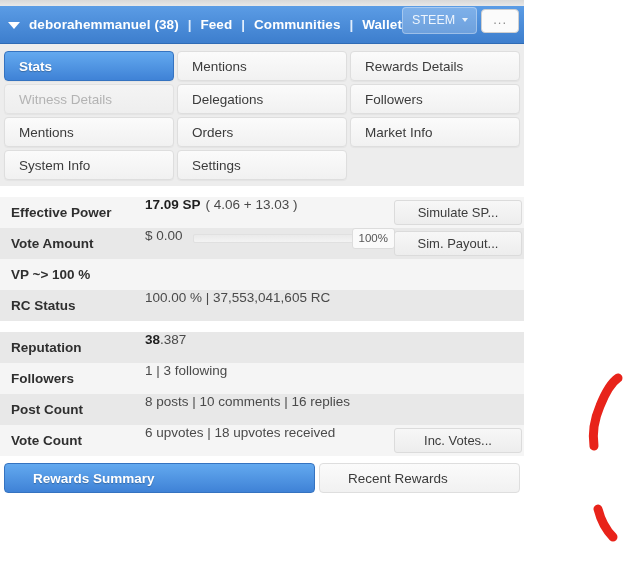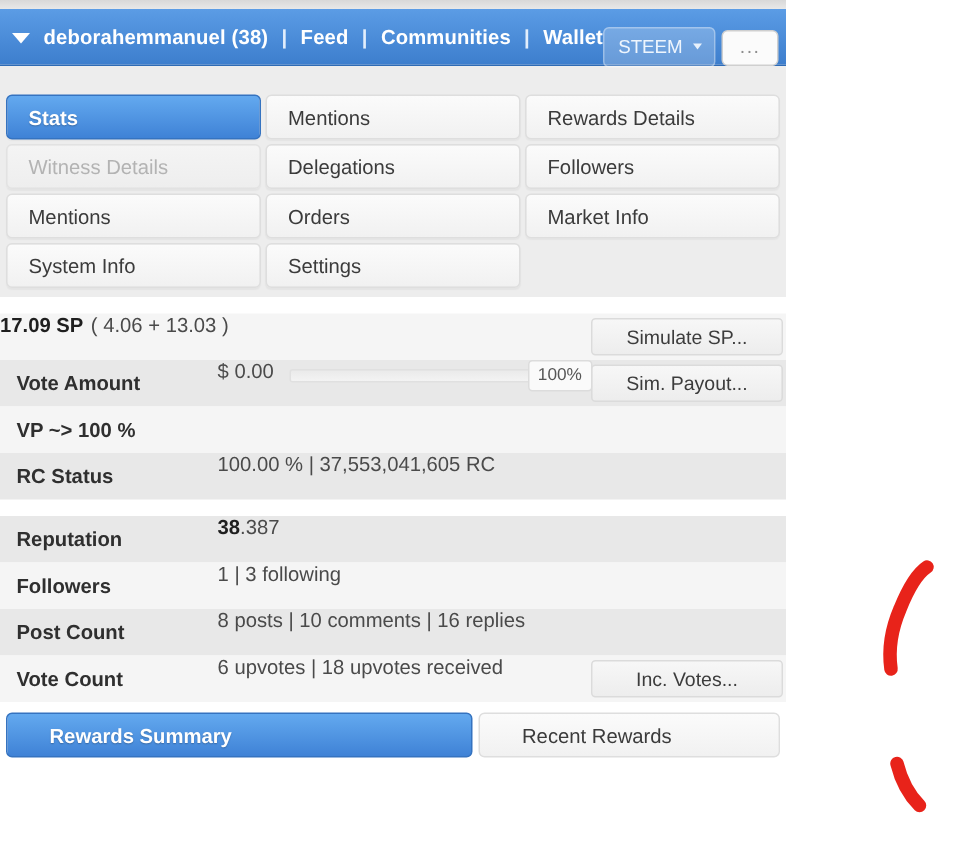--- a/index.html
+++ b/index.html
@@ -31,21 +31,21 @@
     border-top: 7px solid #ffffff;
     margin-right: 9px;
     margin-top: 1px;
   }
   .nav {
     color: #ffffff; font-weight: bold; font-size: 13.5px;
     white-space: nowrap; letter-spacing: 0.1px;
   }
   .nav .navlink { color:#fff; }
   .nav .sep { color: #e2eefc; font-weight: bold; margin: 0 5px; }
-  .hdr-right { position: absolute; right: 5px; top: 12px; display:flex; align-items:center; gap:4px; }
+  .hdr-right { position: absolute; right: 5px; top: 1px; display:flex; align-items:center; gap:4px; }
   .steem-btn {
     background: rgba(255,255,255,0.22);
     border: 1px solid rgba(255,255,255,0.33);
     border-radius: 4px;
     color: #eef5fd; font-size: 12.5px;
     padding: 5px 8px 6px 9px;
     display:flex; align-items:center; gap:7px;
     box-sizing: border-box;
   }
   .steem-btn .mini-caret {
@@ -60,21 +60,21 @@
     border-radius: 4px;
     color: #8d8d8d; font-size: 13px;
     padding: 4px 11px 7px 11px;
     line-height: 11px;
     letter-spacing: 1px;
   }
 
   
   .tabgrid {
     background: #ededed;
-    padding: 19px 4px 6px 4px;
+    padding: 7px 4px 6px 4px;
     display: grid;
     grid-template-columns: 1fr 1fr 1fr;
     gap: 3px 3px;
     box-sizing: border-box;
   }
   .tab {
     height: 30px;
     border-radius: 4px;
     display: flex; align-items: center;
     padding-left: 14px;
@@ -208,20 +208,21 @@
     <div class="tab">System Info</div>
     <div class="tab">Settings</div>
     <div class="tab empty"></div>
   </div>
 
   <div class="gap"></div>
 
   <div class="table">
 
     <div class="row alt">
+      <div class="cell-label">Effective Power</div>
       <div class="cell-value">
         <b>17.09 SP</b>
         <span style="margin-left:5px">( 4.06 + 13.03 )</span>
       </div>
       <div class="side-btn">Simulate SP...</div>
     </div>
 
     <div class="row alt2">
       <div class="cell-label">Vote Amount</div>
       <div class="cell-value">

